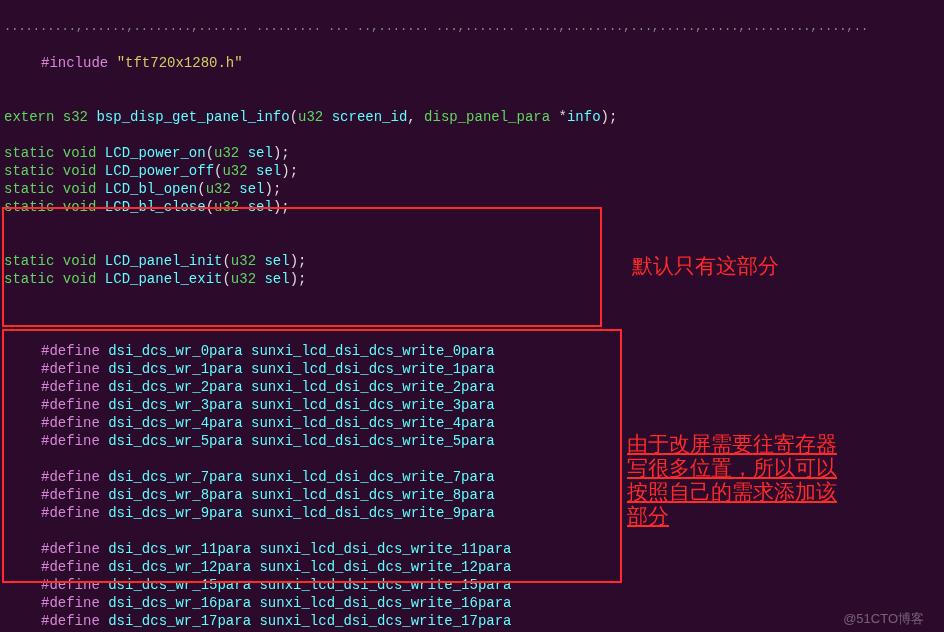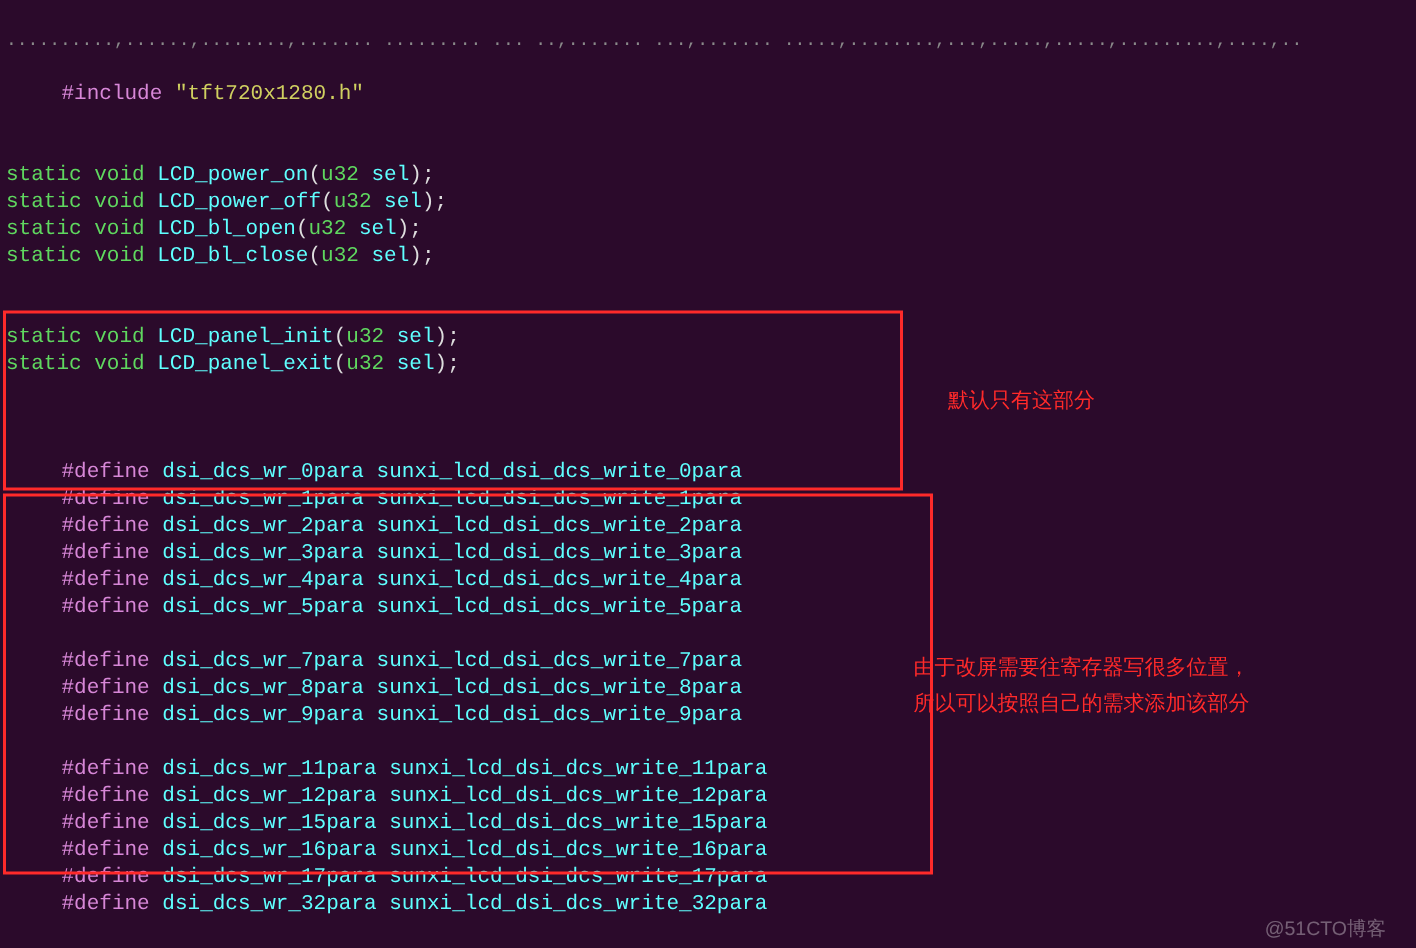--- a/index.html
+++ b/index.html
@@ -40,41 +40,42 @@
     top: 329px;
     width: 620px;
     height: 254px;
     border: 2px solid #ff2a2a;
     pointer-events: none;
   }
   .annotation {
     position: absolute;
     color: #ff2a2a;
     font-family: "Microsoft YaHei", "SimSun", sans-serif;
-    font-size: 14px;
+    font-size: 21px;
     line-height: 24px;
   }
   .anno1 { left: 632px; top: 254px; }
-  .anno2 { left: 609px; top: 432px; width: 230px; }
+  .anno2 { left: 627px; top: 432px; width: 230px; text-decoration: underline; }
   .watermark {
     position: absolute;
     right: 20px;
     bottom: 4px;
     color: rgba(255,255,255,0.35);
     font-family: Liberation Sans, sans-serif;
     font-size: 13px;
   }
 </style>
 </head>
 <body>
 
 <div class="code-area">
 <div class="dim-header">..........,......,........,....... ......... ... ..,....... ...,....... .....,........,...,.....,.....,.........,....,..</div>
 <div><span class="kw-purple">#include </span><span class="str">"tft720x1280.h"</span></div>
 <div></div>
+<div><span class="type">extern </span><span class="type">s32 </span><span class="ident">bsp_disp_get_panel_info</span><span class="punc">(</span><span class="type">u32 </span><span class="ident">screen_id</span><span class="punc">, </span><span class="type">disp_panel_para </span><span class="punc">*</span><span class="ident">info</span><span class="punc">);</span></div>
 <div id="static-block1"><div><span class="type">static </span><span class="type">void </span><span class="ident">LCD_power_on</span><span class="punc">(</span><span class="type">u32 </span><span class="ident">sel</span><span class="punc">);</span></div><div><span class="type">static </span><span class="type">void </span><span class="ident">LCD_power_off</span><span class="punc">(</span><span class="type">u32 </span><span class="ident">sel</span><span class="punc">);</span></div><div><span class="type">static </span><span class="type">void </span><span class="ident">LCD_bl_open</span><span class="punc">(</span><span class="type">u32 </span><span class="ident">sel</span><span class="punc">);</span></div><div><span class="type">static </span><span class="type">void </span><span class="ident">LCD_bl_close</span><span class="punc">(</span><span class="type">u32 </span><span class="ident">sel</span><span class="punc">);</span></div></div>
 <div></div>
 <div id="static-block2"><div><span class="type">static </span><span class="type">void </span><span class="ident">LCD_panel_init</span><span class="punc">(</span><span class="type">u32 </span><span class="ident">sel</span><span class="punc">);</span></div><div><span class="type">static </span><span class="type">void </span><span class="ident">LCD_panel_exit</span><span class="punc">(</span><span class="type">u32 </span><span class="ident">sel</span><span class="punc">);</span></div></div>
 <div></div>
 <div></div>
 <div id="defines-block1"><div><span class="kw-purple">#define </span><span class="ident">dsi_dcs_wr_0para </span><span class="ident">sunxi_lcd_dsi_dcs_write_0para</span></div><div><span class="kw-purple">#define </span><span class="ident">dsi_dcs_wr_1para </span><span class="ident">sunxi_lcd_dsi_dcs_write_1para</span></div><div><span class="kw-purple">#define </span><span class="ident">dsi_dcs_wr_2para </span><span class="ident">sunxi_lcd_dsi_dcs_write_2para</span></div><div><span class="kw-purple">#define </span><span class="ident">dsi_dcs_wr_3para </span><span class="ident">sunxi_lcd_dsi_dcs_write_3para</span></div><div><span class="kw-purple">#define </span><span class="ident">dsi_dcs_wr_4para </span><span class="ident">sunxi_lcd_dsi_dcs_write_4para</span></div><div><span class="kw-purple">#define </span><span class="ident">dsi_dcs_wr_5para </span><span class="ident">sunxi_lcd_dsi_dcs_write_5para</span></div></div>
 <div id="defines-block1b"><div><span class="kw-purple">#define </span><span class="ident">dsi_dcs_wr_7para </span><span class="ident">sunxi_lcd_dsi_dcs_write_7para</span></div><div><span class="kw-purple">#define </span><span class="ident">dsi_dcs_wr_8para </span><span class="ident">sunxi_lcd_dsi_dcs_write_8para</span></div><div><span class="kw-purple">#define </span><span class="ident">dsi_dcs_wr_9para </span><span class="ident">sunxi_lcd_dsi_dcs_write_9para</span></div></div>
 <div id="defines-block2"><div><span class="kw-purple">#define </span><span class="ident">dsi_dcs_wr_11para </span><span class="ident">sunxi_lcd_dsi_dcs_write_11para</span></div><div><span class="kw-purple">#define </span><span class="ident">dsi_dcs_wr_12para </span><span class="ident">sunxi_lcd_dsi_dcs_write_12para</span></div><div><span class="kw-purple">#define </span><span class="ident">dsi_dcs_wr_15para </span><span class="ident">sunxi_lcd_dsi_dcs_write_15para</span></div><div><span class="kw-purple">#define </span><span class="ident">dsi_dcs_wr_16para </span><span class="ident">sunxi_lcd_dsi_dcs_write_16para</span></div><div><span class="kw-purple">#define </span><span class="ident">dsi_dcs_wr_17para </span><span class="ident">sunxi_lcd_dsi_dcs_write_17para</span></div><div><span class="kw-purple">#define </span><span class="ident">dsi_dcs_wr_32para </span><span class="ident">sunxi_lcd_dsi_dcs_write_32para</span></div></div>
 
 </div>

